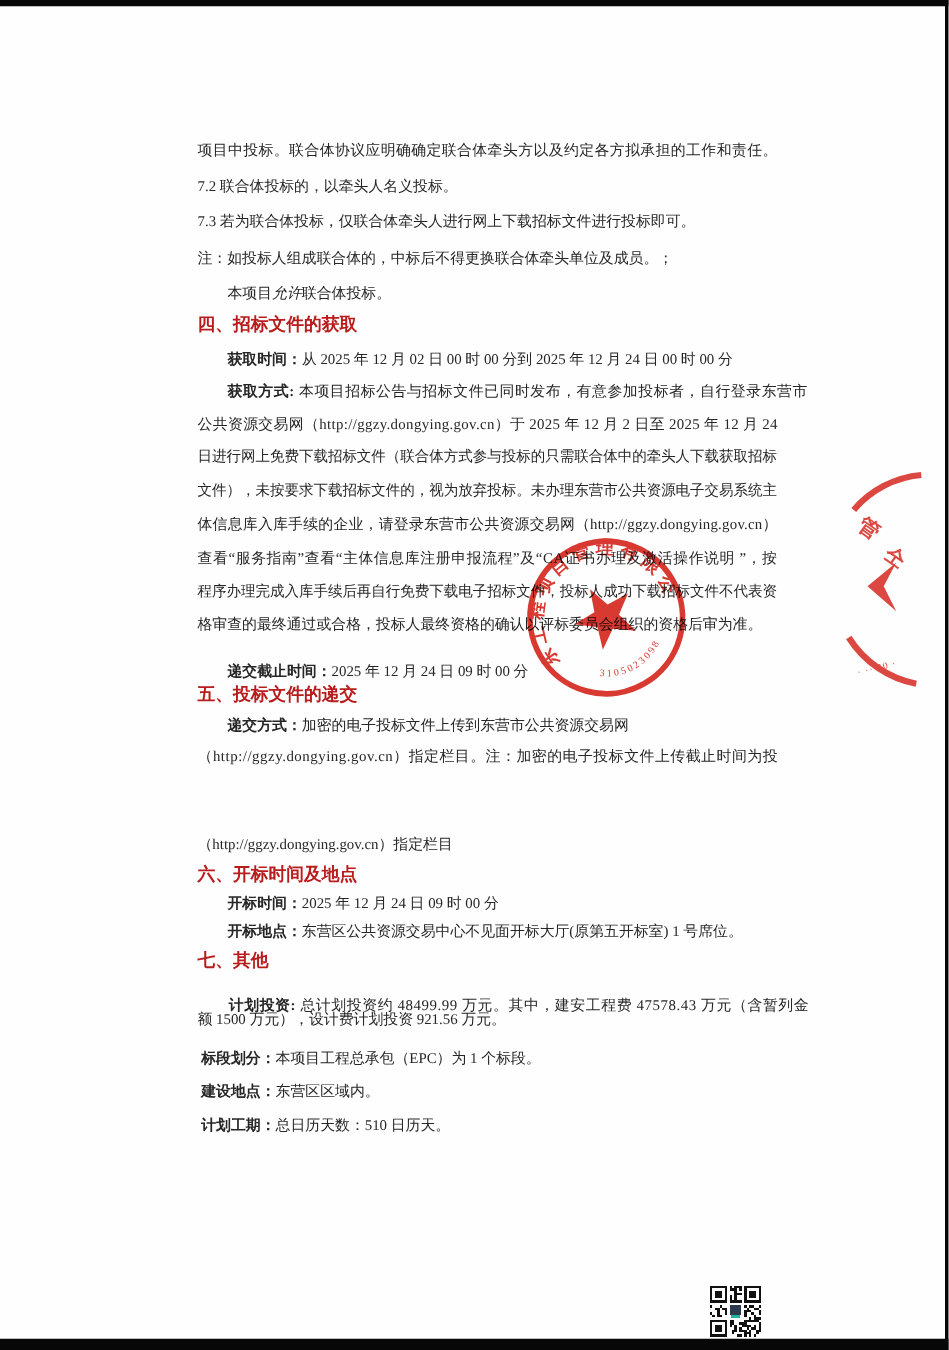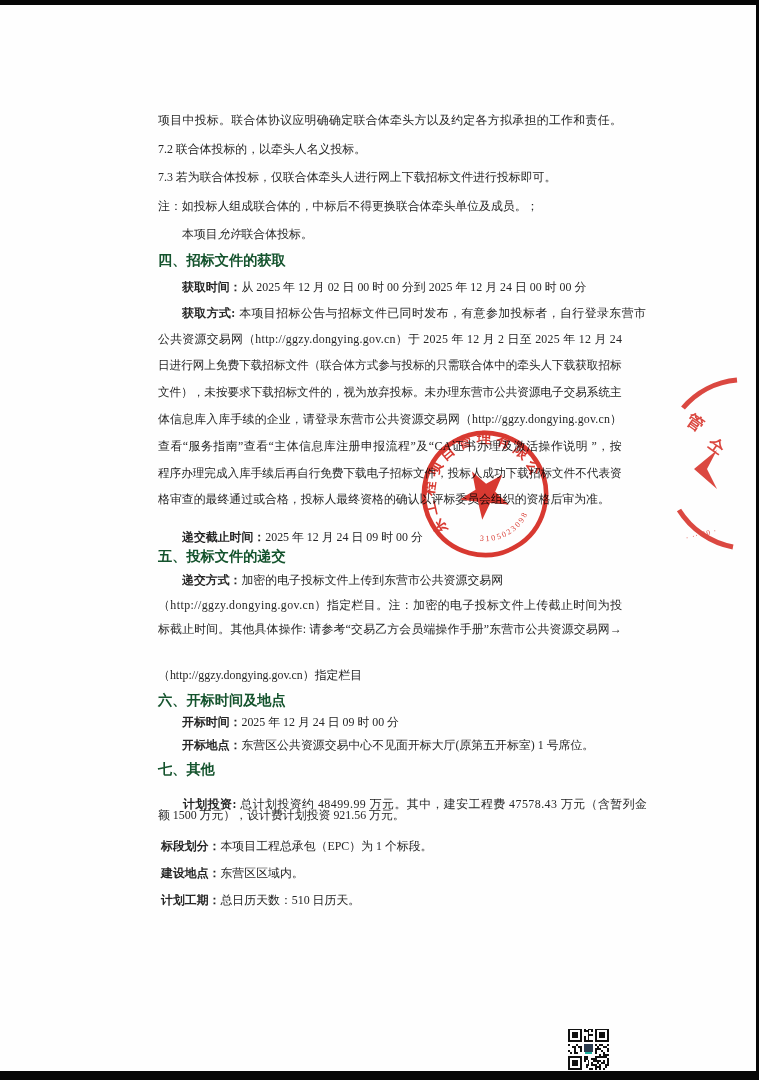--- a/index.html
+++ b/index.html
@@ -11,21 +11,21 @@
   }
   .scan-bar{position:absolute;background:#070707;}
   .scan-top{left:0;top:0;width:759px;height:5px;}
   .scan-bottom{left:0;top:1071px;width:759px;height:9px;}
   .scan-right{top:0;right:0;width:3px;height:1080px;}
   #doc-body{position:absolute;left:0;top:0;width:759px;height:764px;}
   .line{
     position:absolute;white-space:nowrap;
     font-size:11.9px;line-height:14px;color:#262626;
   }
-  .line.heading{font-weight:bold;font-size:14.2px;line-height:17px;color:#14532d;}
+  .line.heading{font-weight:bold;font-size:14.2px;line-height:17px;color:#b91c1c;}
   .line .b{font-weight:bold;}
   .line .i{font-style:italic;}
   .stamp{position:absolute;mix-blend-mode:multiply;opacity:.92;}
   .stamp-main{left:405px;top:414px;}
   .stamp-frag{left:659px;top:350px;opacity:.85;}
   .qr{position:absolute;left:568px;top:1028px;}
 </style>
 </head>
 <body>
 
@@ -48,21 +48,20 @@
       <div class="line" style="top: 358px; left: 158px; transform-origin: 0px 50%; transform: scaleX(0.97479);"><span>日进行网上免费下载招标文件（联合体方式参与投标的只需联合体中的牵头人下载获取招标</span></div>
       <div class="line" style="top: 385px; left: 158px; transform-origin: 0px 50%; transform: scaleX(0.97479);"><span>文件），未按要求下载招标文件的，视为放弃投标。未办理东营市公共资源电子交易系统主</span></div>
       <div class="line" style="top: 412px; left: 158px; letter-spacing: 0.188679px;"><span>体信息库入库手续的企业，请登录东营市公共资源交易网（http://ggzy.dongying.gov.cn）</span></div>
       <div class="line" style="top: 439px; left: 158px; letter-spacing: 0.487805px;"><span>查看“服务指南”查看“主体信息库注册申报流程”及“CA证书办理及激活操作说明 ”，按</span></div>
       <div class="line" style="top: 466px; left: 158px; transform-origin: 0px 50%; transform: scaleX(0.97479);"><span>程序办理完成入库手续后再自行免费下载电子招标文件，投标人成功下载招标文件不代表资</span></div>
       <div class="line" style="top: 492px; left: 158px;"><span>格审查的最终通过或合格，投标人最终资格的确认以评标委员会组织的资格后审为准。</span></div>
       <div class="line heading" style="top: 548px; left: 158px; text-align: right;"><span>五、投标文件的递交</span></div>
       <div class="line" style="top: 530px; left: 182px;"><span class="b">递交截止时间：</span><span>2025 年 12 月 24 日 09 时 00 分</span></div>
       <div class="line" style="top: 573px; left: 182px;"><span class="b">递交方式：</span><span>加密的电子投标文件上传到东营市公共资源交易网</span></div>
       <div class="line" style="top: 598px; left: 158px; letter-spacing: 0.423077px;"><span>（http://ggzy.dongying.gov.cn）指定栏目。注：加密的电子投标文件上传截止时间为投</span></div>
-      <div class="line" style="top: 622px; left: 158px; letter-spacing: 0.175px;"><span>标截止时间。其他具体操作: 请参考“交易乙方会员端操作手册”东营市公共资源交易网→</span></div>
       <div class="line" style="top: 668px; left: 158px;"><span>（http://ggzy.dongying.gov.cn）指定栏目</span></div>
       <div class="line heading" style="top: 692px; left: 158px;"><span>六、开标时间及地点</span></div>
       <div class="line" style="top: 715px; left: 182px;"><span class="b">开标时间：</span><span>2025 年 12 月 24 日 09 时 00 分</span></div>
       <div class="line" style="top: 738px; left: 182px;"><span class="b">开标地点：</span><span>东营区公共资源交易中心不见面开标大厅(原第五开标室) 1 号席位。</span></div>
       <div class="line heading" style="top: 761px; left: 158px;"><span>七、其他</span></div>
       <div class="line" style="top: 784px; left: 183px; letter-spacing: 0.469388px; margin-top: 13px;"><span class="b">计划投资:</span><span> 总计划投资约 48499.99 万元。其中，建安工程费 47578.43 万元（含暂列金</span></div>
       <div class="line" style="top: 808px; left: 158px;"><span>额 1500 万元），设计费计划投资 921.56 万元。</span></div>
       <div class="line" style="top: 839px; left: 161px;"><span class="b">标段划分：</span><span>本项目工程总承包（EPC）为 1 个标段。</span></div>
       <div class="line" style="top: 866px; left: 161px;"><span class="b">建设地点：</span><span>东营区区域内。</span></div>
       <div class="line" style="top: 893px; left: 161px;"><span class="b">计划工期：</span><span>总日历天数：510 日历天。</span></div>

